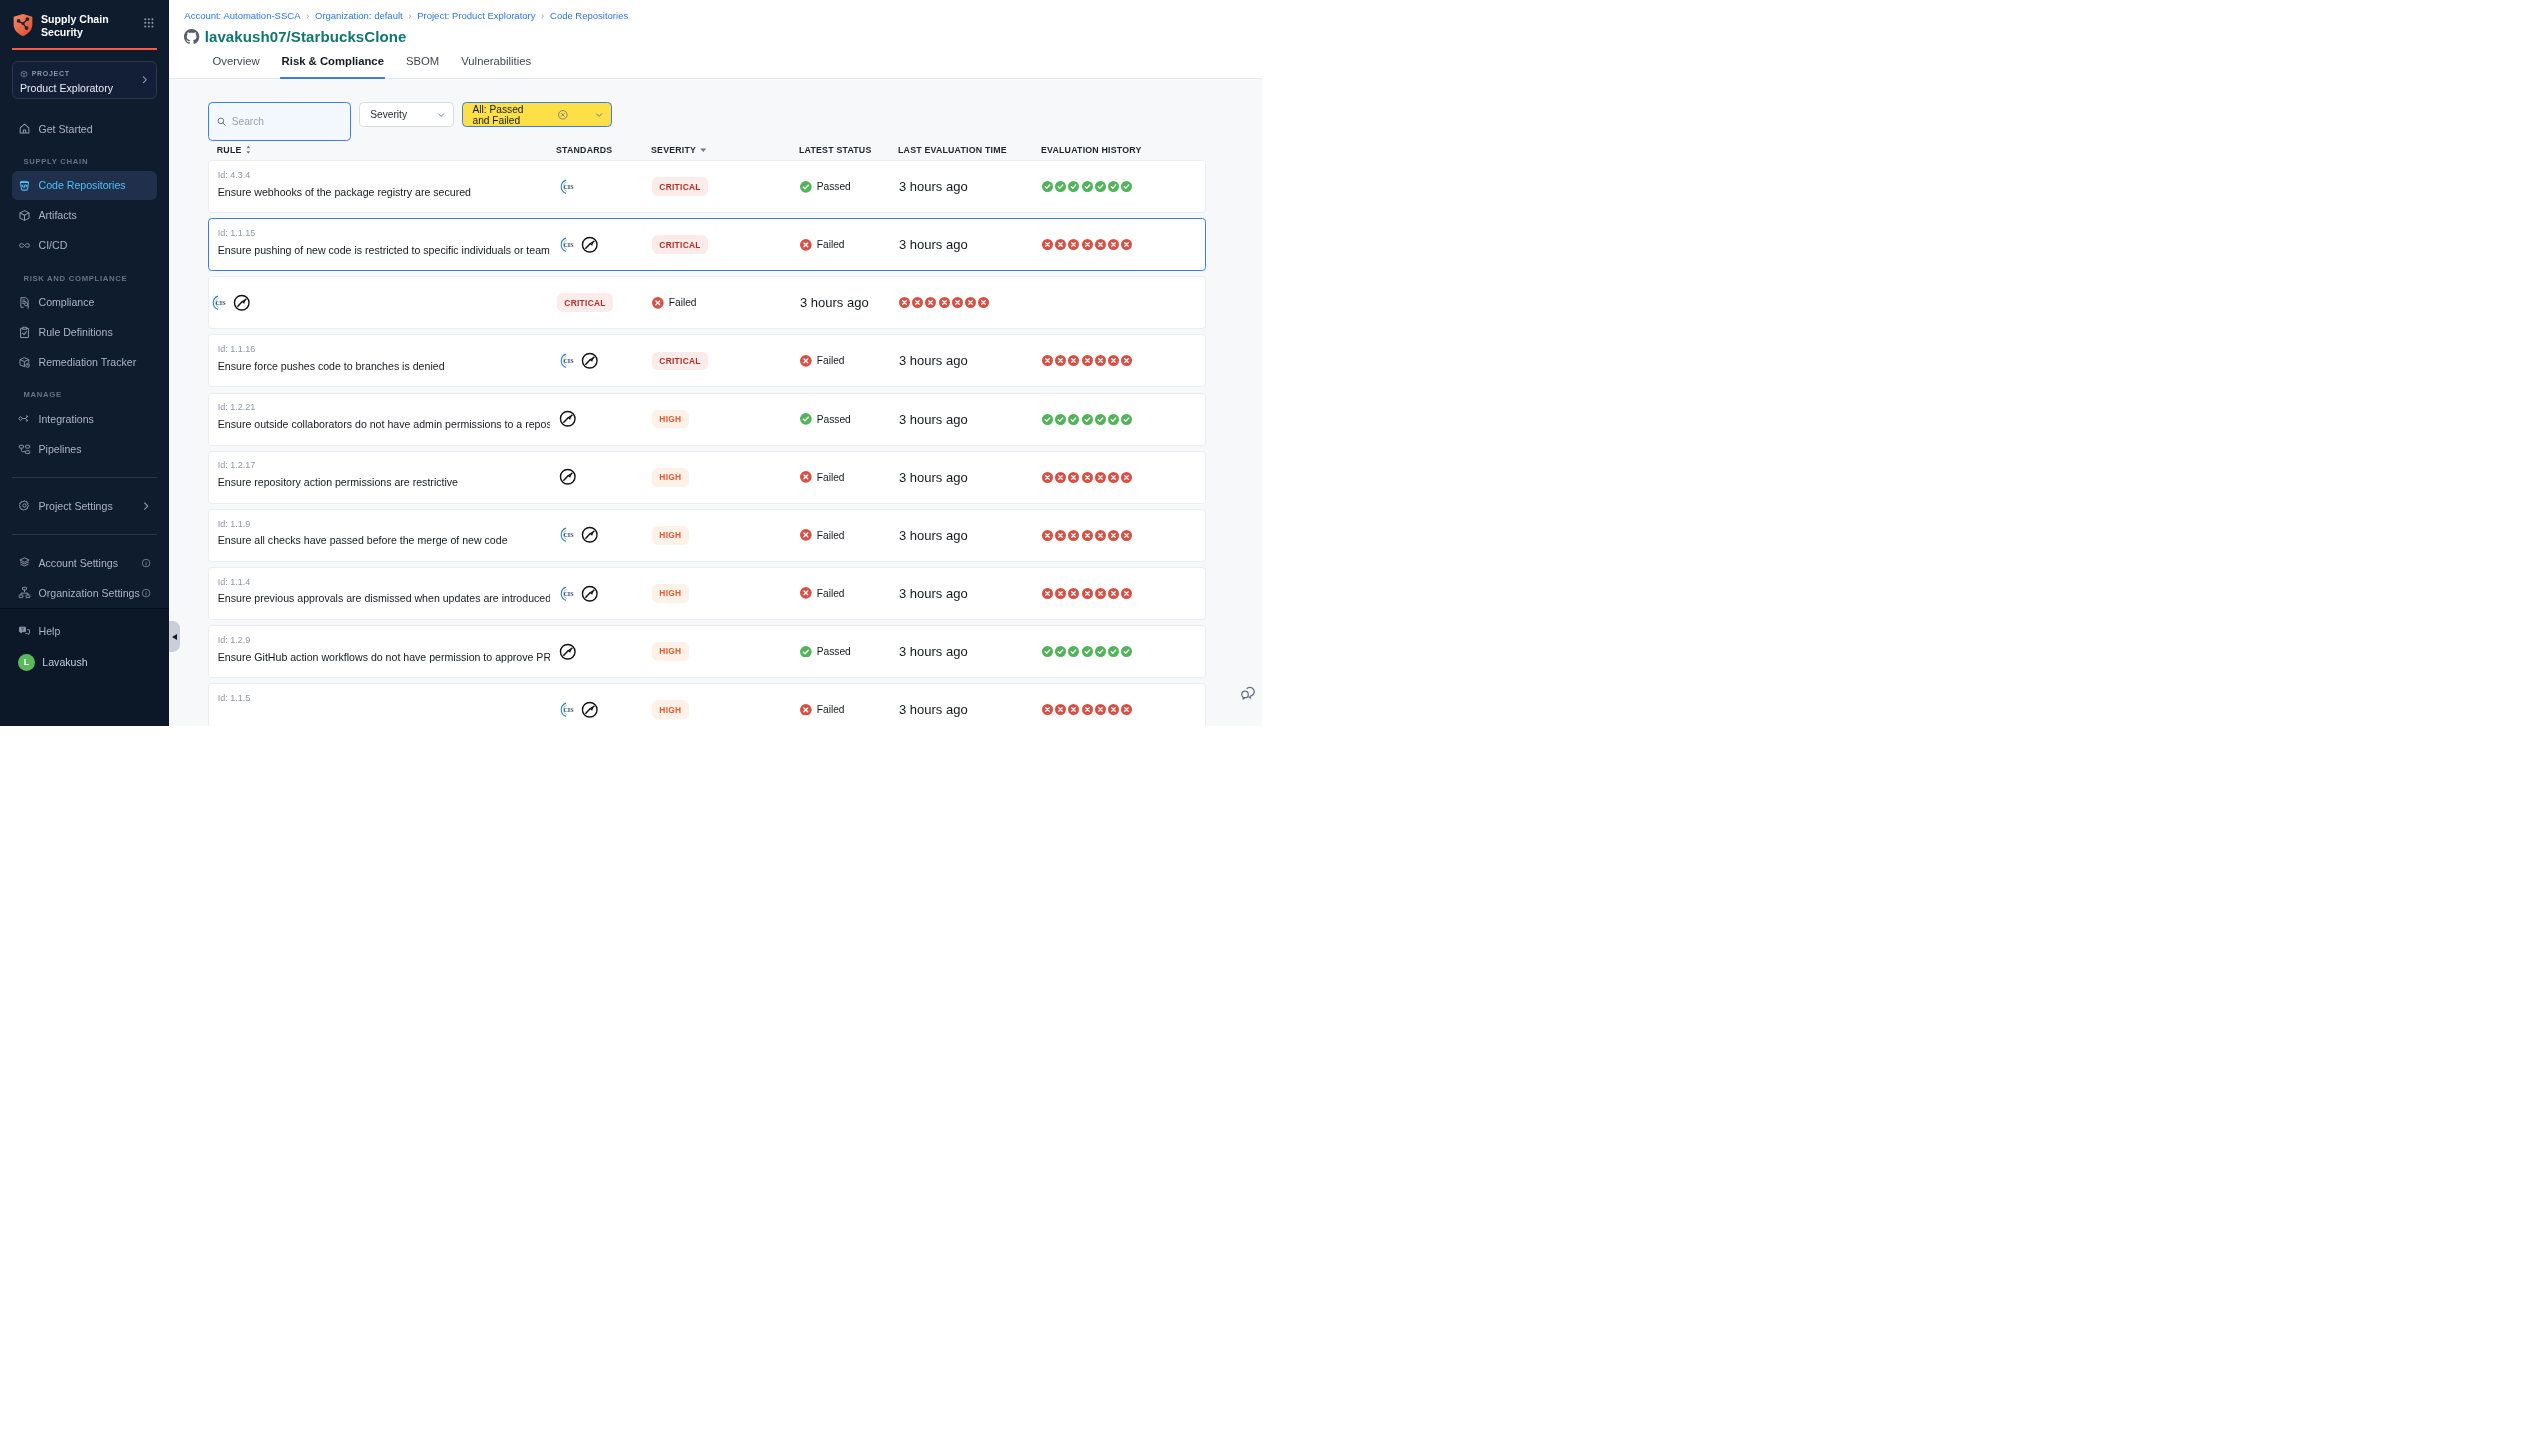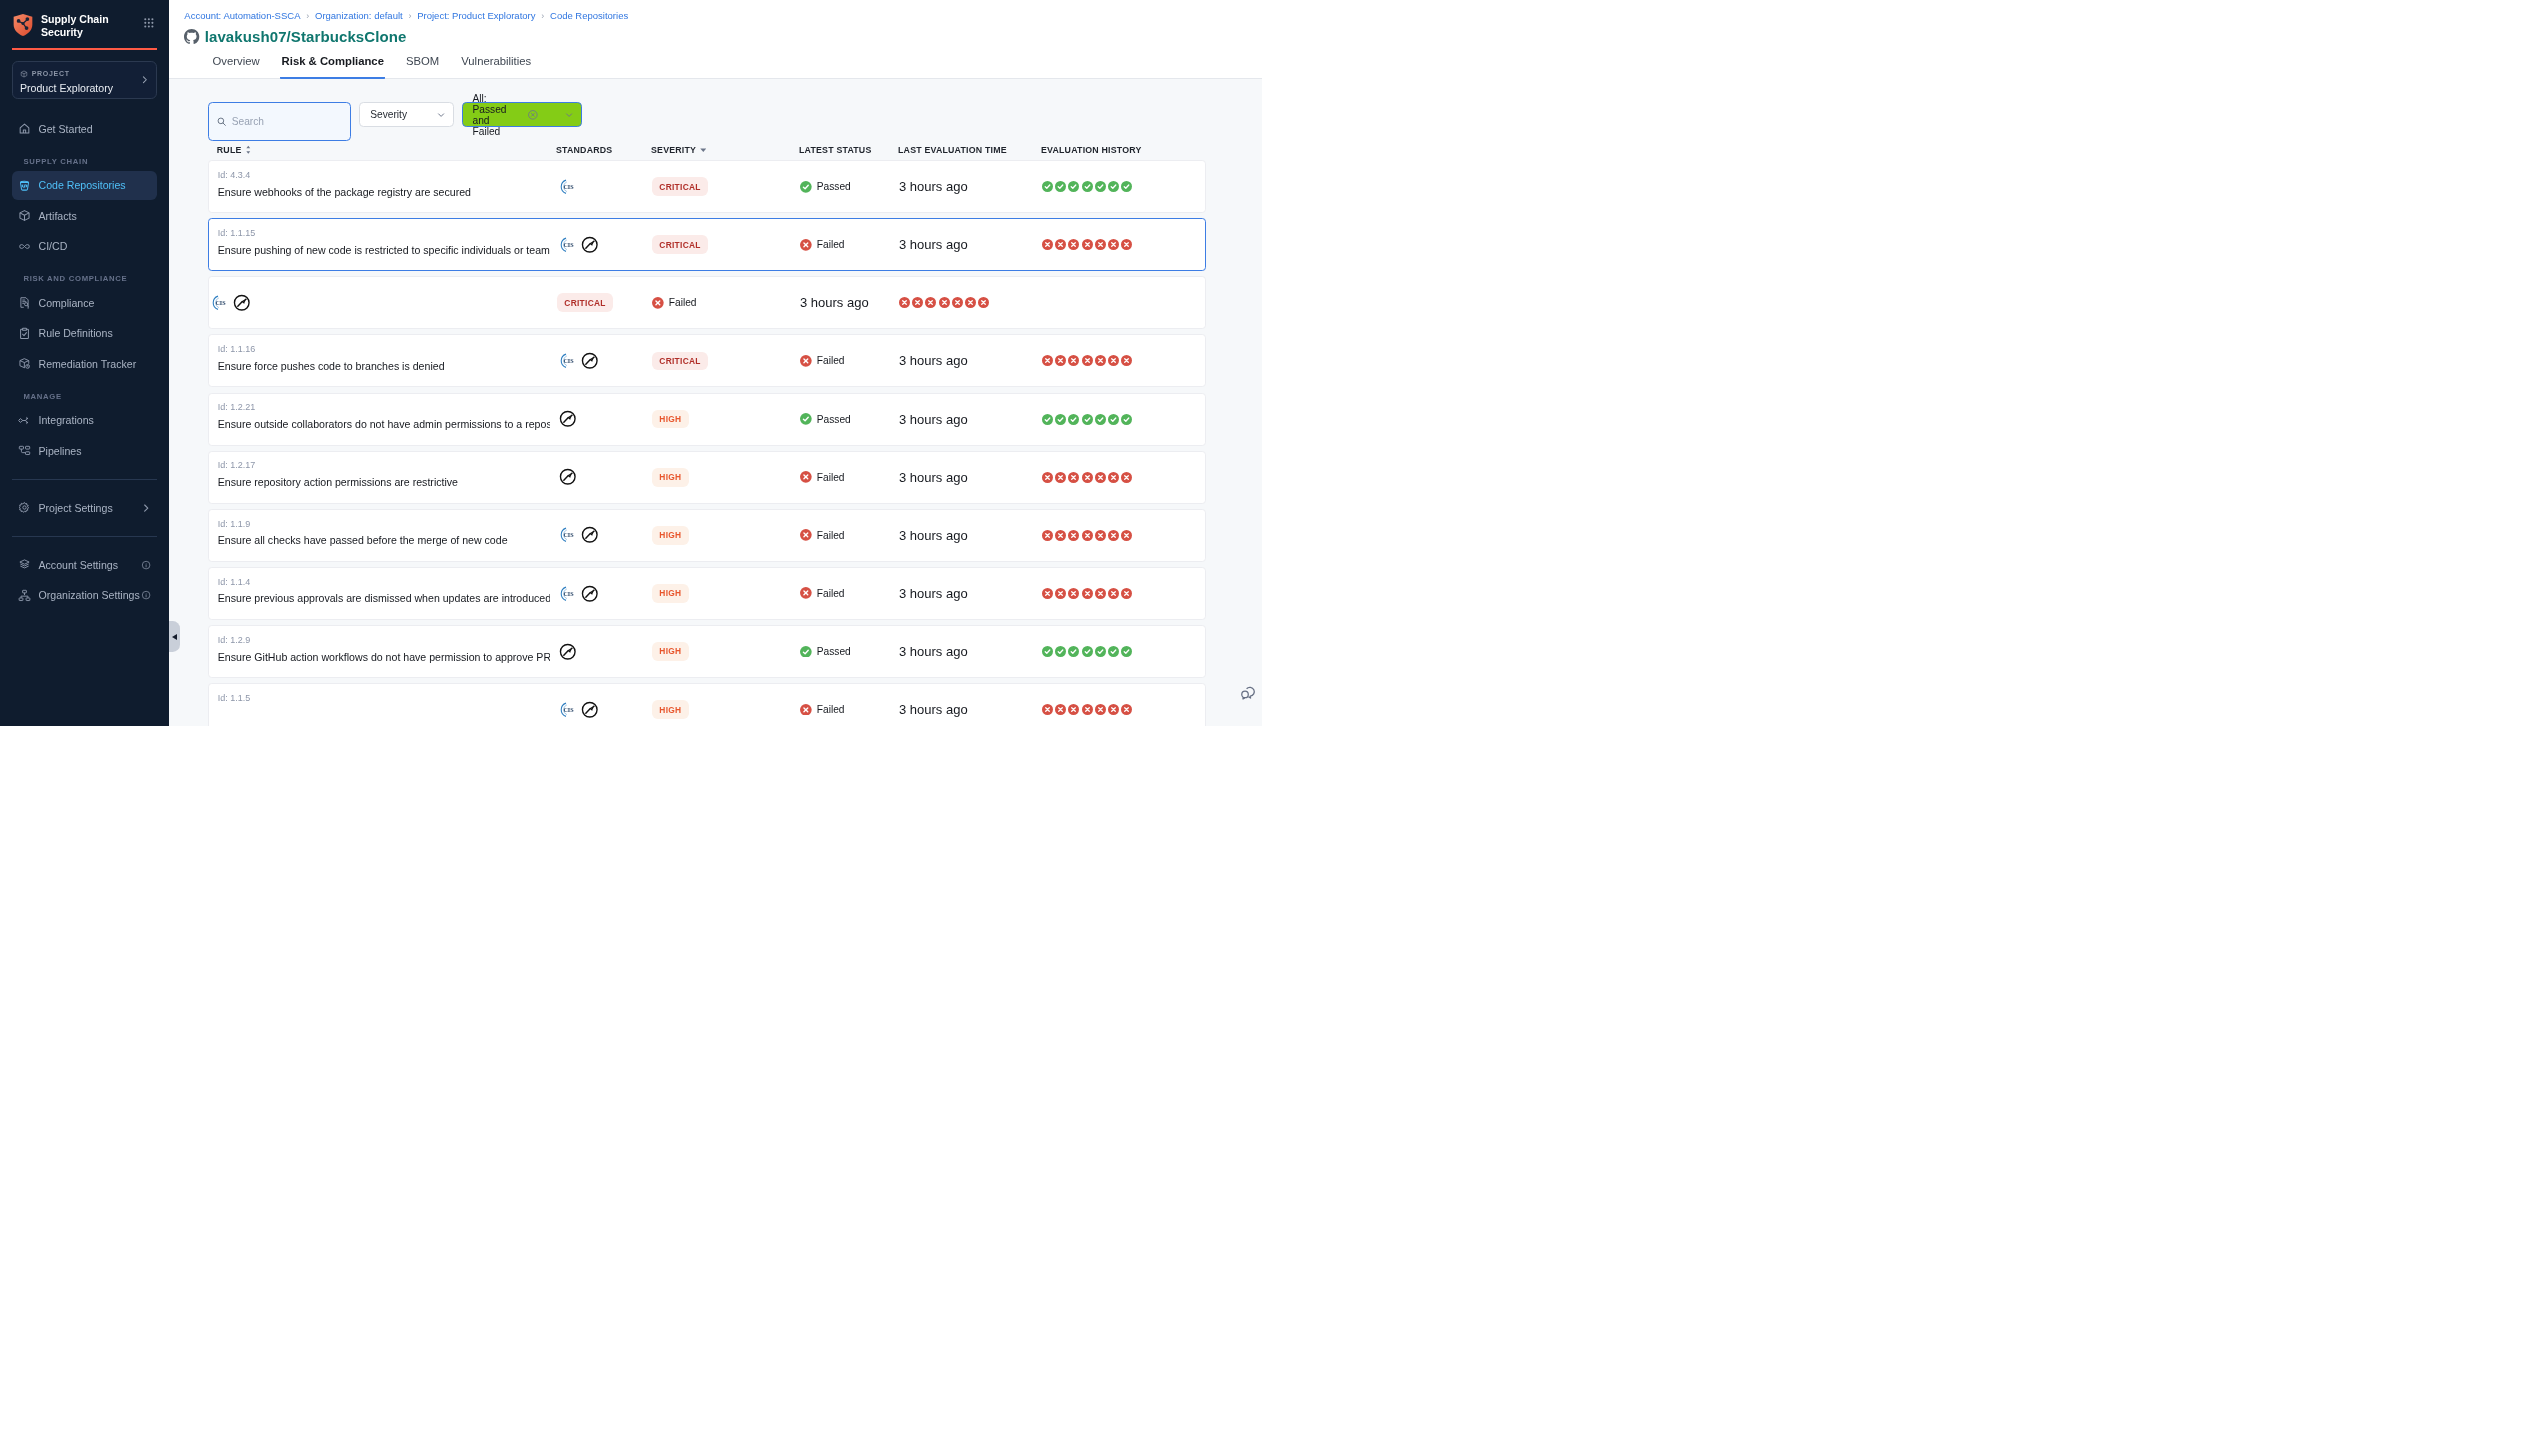--- a/index.html
+++ b/index.html
@@ -64,21 +64,21 @@
 
   .filters { display:flex; gap:8px; height:25px; }
   .search-box { width:143px; height:39px; border:1.1px solid #3d7de4; background:#f3f8fe; border-radius:4.4px; display:flex; align-items:center; padding:0 6.6px; }
   .search-box .icon { width:11px; height:11px; color:#5f6b7d; display:flex; }
   .search-box .icon svg{ width:11px; height:11px; }
   .search-box input { border:none; outline:none; background:transparent; font-size:10.2px; margin-left:5.1px; width:110px; font-family:inherit; color:#22262e; }
   .search-box input::placeholder { color:#98a2b3; }
   .select-box { height:25px; border-radius:4.4px; display:flex; align-items:center; cursor:pointer; }
   .severity-select { width:95px; background:#fff; border:0.7px solid #d9dde3; padding:0 7.3px 0 10.2px; }
   .severity-select .txt { font-size:10.2px; color:#1f242c; flex:1; }
-  .status-select { width:120px; background:#84cc16; border:1.1px solid #3d7de4; padding:0 7.3px 0 9.5px;gap:20px; }
+  .status-select { width:150px; background:#fde047; border:1.1px solid #3d7de4; padding:0 7.3px 0 9.5px;gap:20px; }
   .status-select .txt { font-size:10.2px; color:#16191f; flex:1; }
   .select-box .cdown { width:10.2px; height:10.2px; color:#6c7689; display:flex; margin-left:4.4px; }
   .select-box .cdown svg { width:10.2px; height:10.2px; }
   .clear-ic { width:11.7px; height:11.7px; color:#6c7689; display:flex; }
   .clear-ic svg { width:11.7px; height:11.7px; }
 
   .grid-cols { display:grid; grid-template-columns:348px 95px 148px 99px 143px 165px; width:998px; }
   .thead { margin-top:15.3px; height:14.6px; align-items:center; }
   .th { font-size:8.8px; font-weight:700; color:#1f242c; letter-spacing:0.2px; display:flex; align-items:center; gap:3.7px; }
   .th:first-child { padding-left:8.8px; }
@@ -306,20 +306,36 @@
           <span class="right">
             <svg viewBox="0 0 18 18" fill="none" stroke="currentColor" stroke-width="1.3">
               <circle cx="9" cy="9" r="6.7"></circle>
               <path d="M9 8.4v3.8" stroke-linecap="round"></path>
               <circle cx="9" cy="5.9" r="0.7" fill="currentColor" stroke="none"></circle>
             </svg>
           </span>
         </div>
       </nav>
 
+    <div class="side-bottom">
+      <div class="nav-item" id="help-item">
+        <span class="icon">
+            <svg viewBox="0 0 18 18" fill="none" stroke="currentColor" stroke-width="1.2">
+              <path d="M2 3h8.4v6.2H6.2L3.8 11V9.2H2z" fill="currentColor"></path>
+              <text x="4.6" y="8" font-size="5.6" font-weight="bold" fill="#0c1828" stroke="none" font-family="Liberation Sans, sans-serif">?</text>
+              <path d="M12.4 6.6h3.6v5h-1.2v1.7l-2.1-1.7h-2.5"></path>
+            </svg>
+          </span>
+        <span class="lbl">Help</span>
+      </div>
+      <div class="user-row">
+        <span class="avatar">L</span>
+        <span class="user-name">Lavakush</span>
+      </div>
+    </div>
   </aside>
   <div class="collapse-handle">
       <span class="tri"></span>
     </div>
 
   <main class="main">
     <div class="topbar">
       <div class="breadcrumb" id="breadcrumb">
           <a>Account: Automation-SSCA</a>
           <span class="crumb-sep">›</span>

